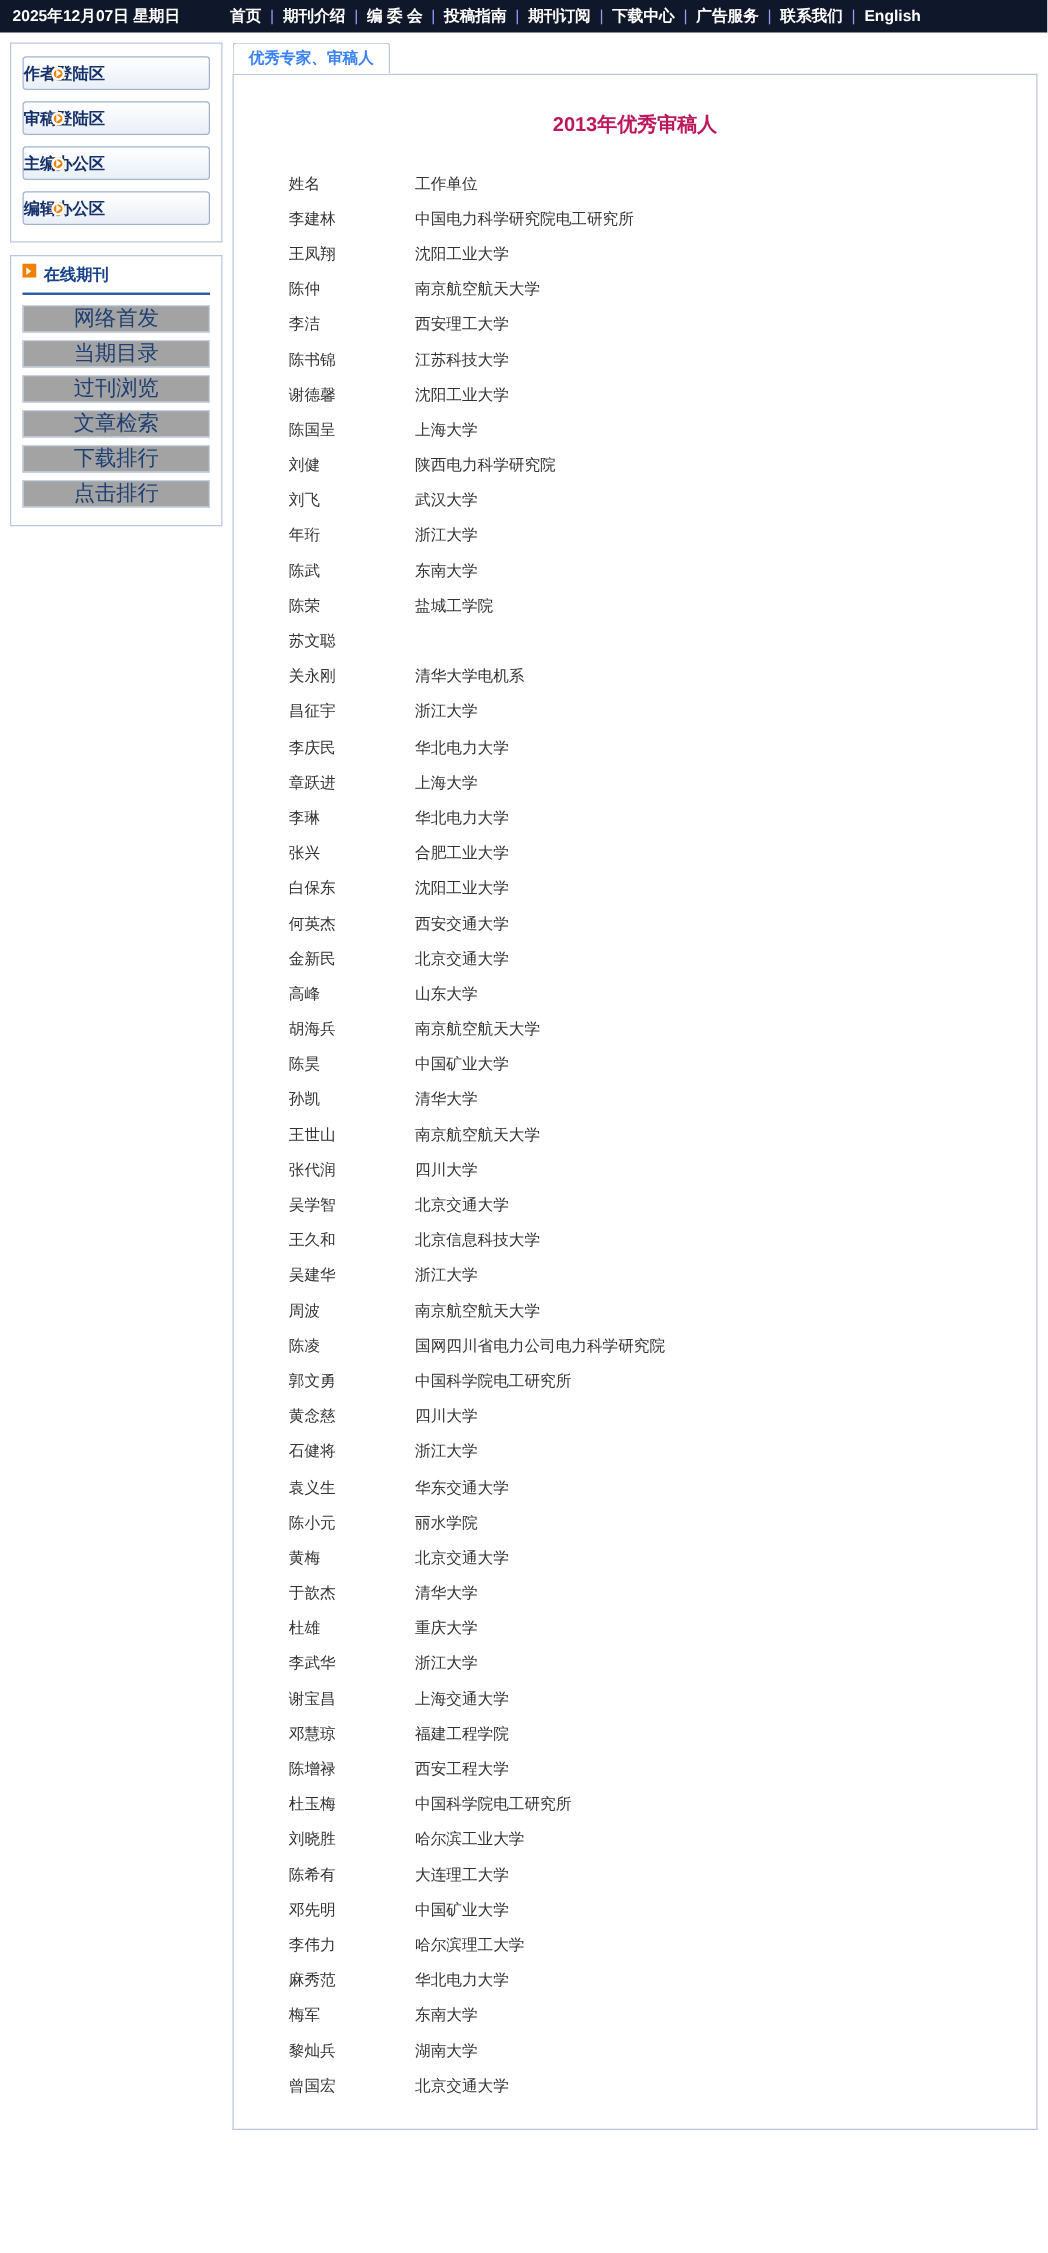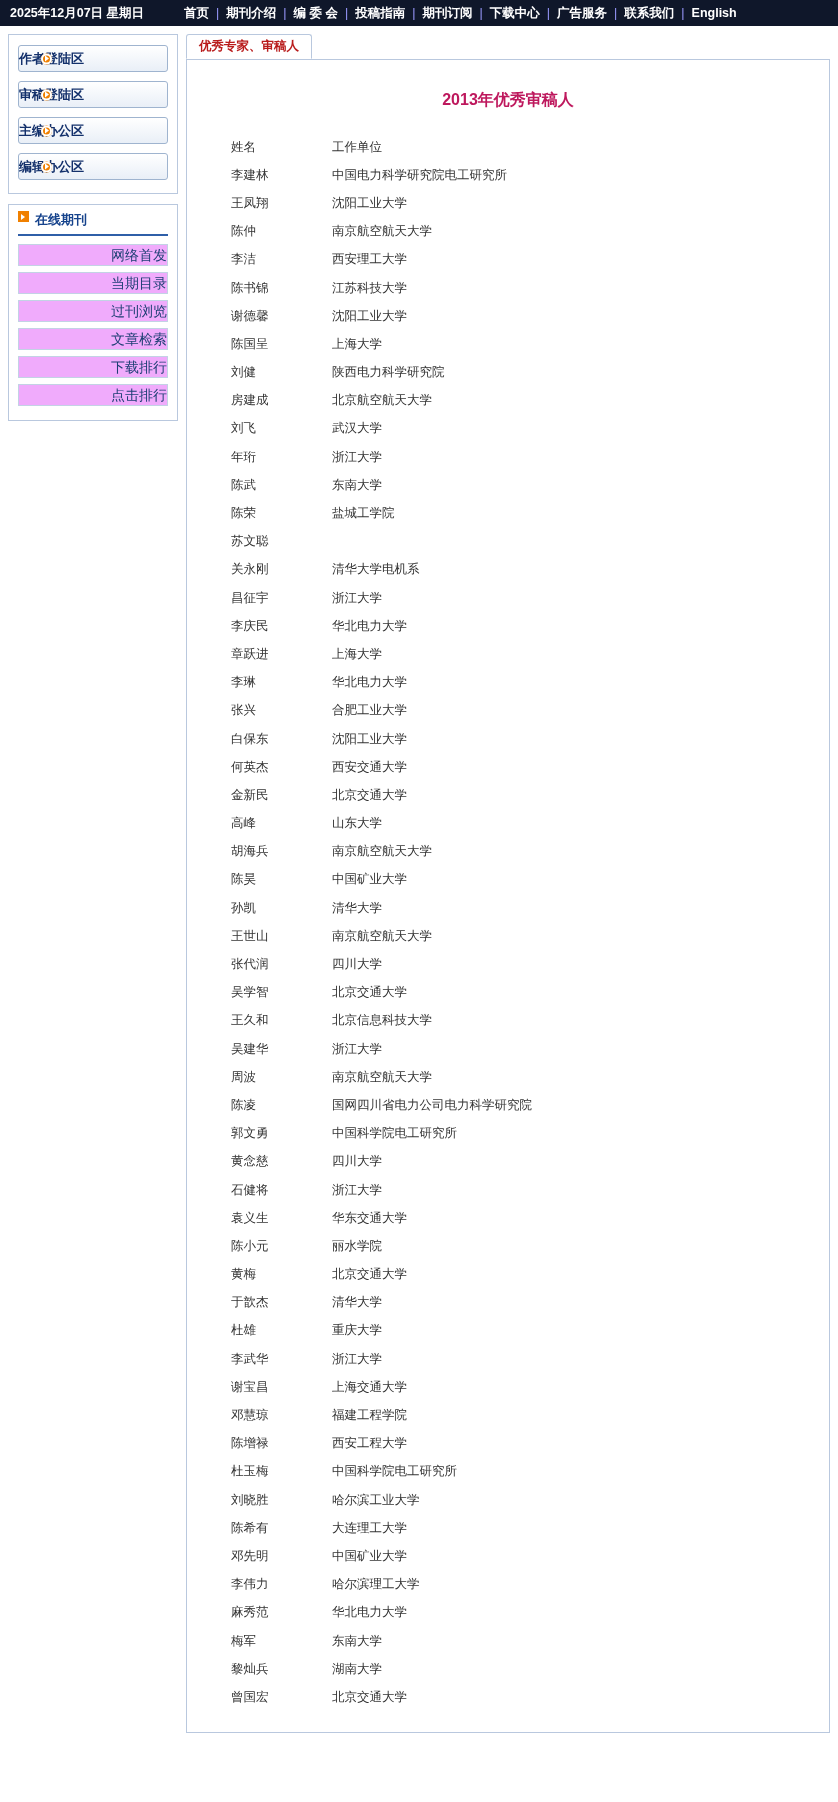--- a/index.html
+++ b/index.html
@@ -126,24 +126,24 @@
   .panel-head .t {
     font-size: 13px;
     font-weight: bold;
     color: #16438c;
   }
   .menu-btn {
     display: block;
     height: 22px;
     line-height: 20px;
     border: 1px solid #c3d2e5;
-    background: #f0abfc;
+    background: #a3a3a3;
     margin-bottom: 6px;
-    text-align: right;
-    font-size: 14px;
+    text-align: center;
+    font-size: 17px;
     color: #1d3f74;
     cursor: pointer;
   }
   
   .main {
     flex: 1;
     margin: 0 8px 0 8px;
     position: relative;
   }
   .tabstrip {
@@ -153,21 +153,21 @@
     height: 26px;
   }
   .tab {
     border: 1px solid #b9c8de;
     border-bottom: 1px solid #ffffff;
     background: #ffffff;
     height: 25px;
     line-height: 23px;
     padding: 0 12px;
     font-size: 12.5px;
-    color: #b91c1c;
+    color: #3b82f6;
     font-weight: bold;
     border-radius: 3px 3px 0 0;
     cursor: pointer;
   }
   .panel-main {
     border: 1px solid #b9c8de;
     border-top: none;
     min-height: 1400px;
     padding: 18px 0 20px 0;
   }
@@ -311,24 +311,20 @@
               </tr>
               <tr>
                 <td class="c1">陈国呈</td>
                 <td class="c2">上海大学</td>
               </tr>
               <tr>
                 <td class="c1">刘健</td>
                 <td class="c2">陕西电力科学研究院</td>
               </tr>
               <tr>
-                <td class="c1">房建成</td>
-                <td class="c2">北京航空航天大学</td>
-              </tr>
-              <tr>
                 <td class="c1">刘飞</td>
                 <td class="c2">武汉大学</td>
               </tr>
               <tr>
                 <td class="c1">年珩</td>
                 <td class="c2">浙江大学</td>
               </tr>
               <tr>
                 <td class="c1">陈武</td>
                 <td class="c2">东南大学</td>

